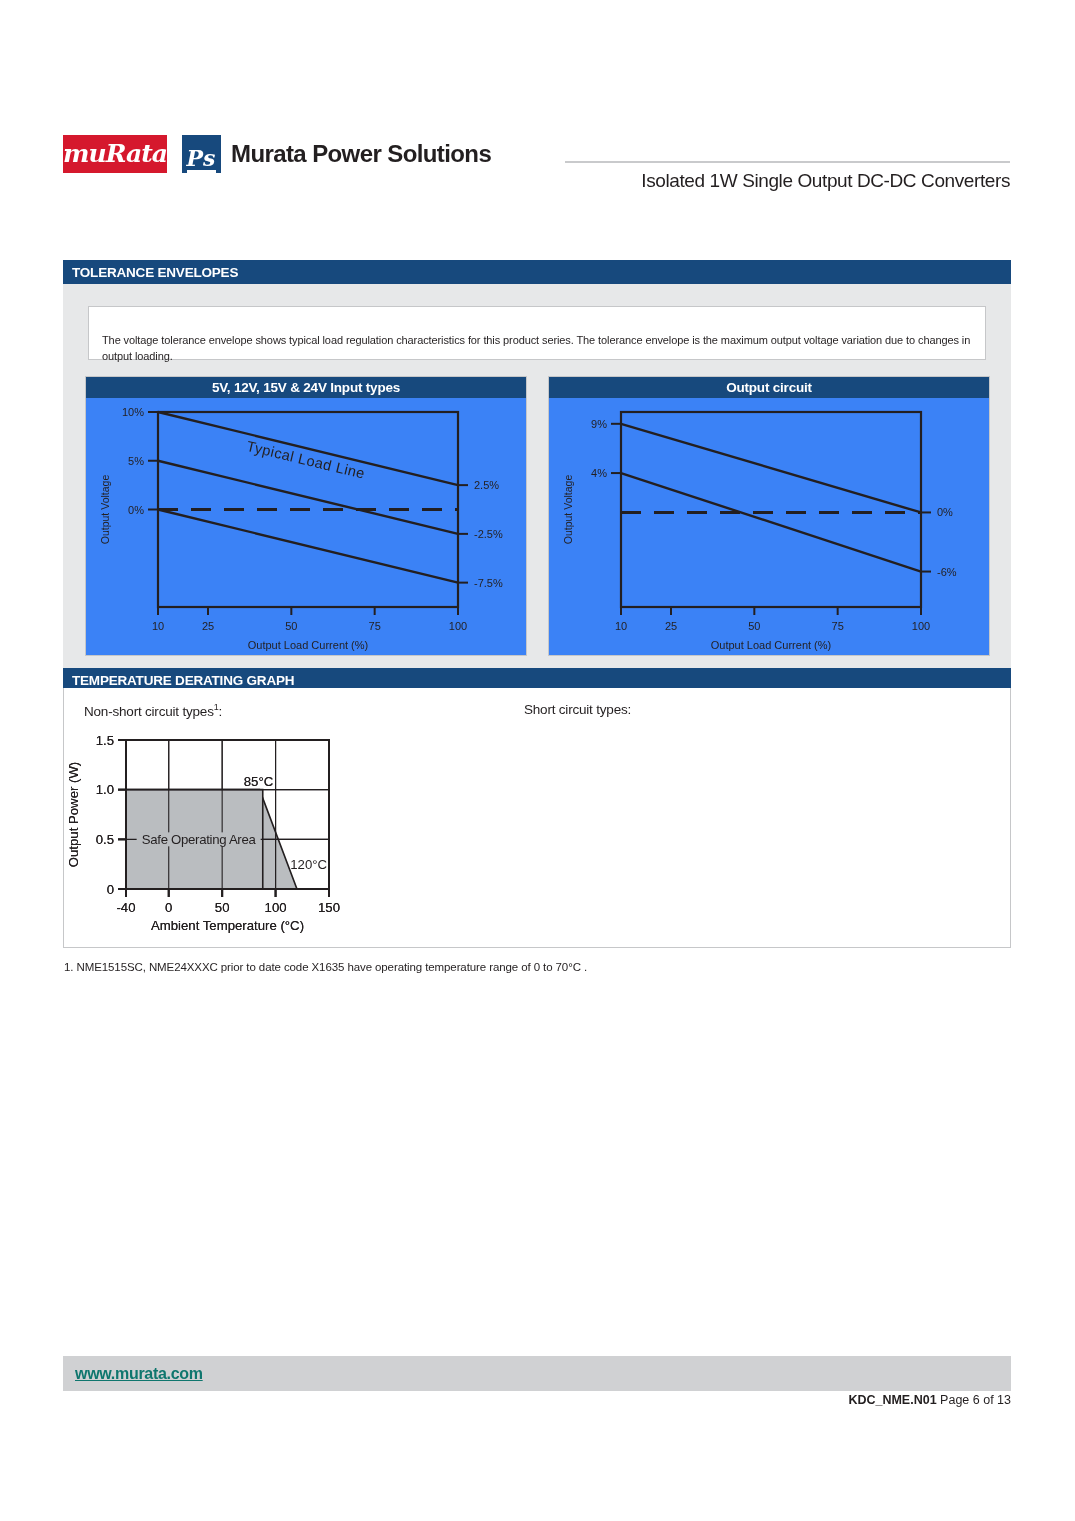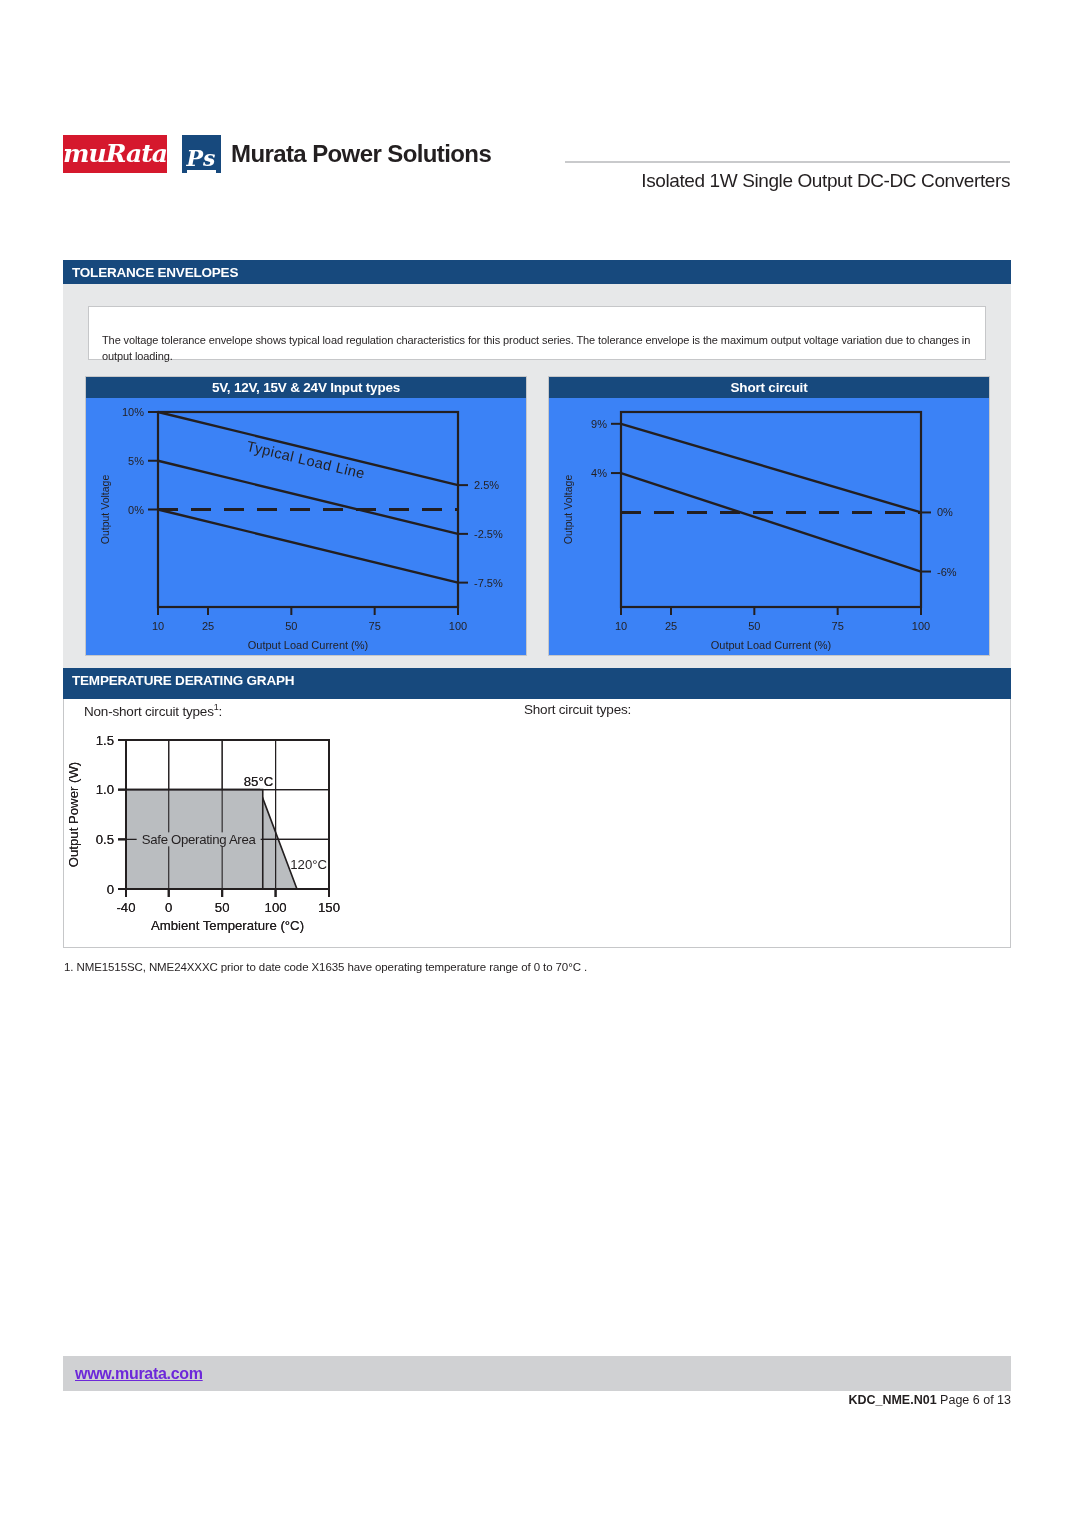--- a/index.html
+++ b/index.html
@@ -31,33 +31,33 @@
     border:1px solid #c6c7c9; padding:26px 13px; font-size:11px; line-height:1.45; letter-spacing:-0.1px; }
   .chart-panel { position:absolute; top:116px; width:442px; height:280px; background:#3b82f6; border:1px solid #c6c7c9; }
   .panel-1 { left:22px; }
   .panel-2 { left:485px; }
   .chart-title { background:#17497d; color:#fff; text-align:center; font-weight:bold;
     font-size:13.5px; height:21px; line-height:21px; letter-spacing:-0.2px; }
   svg.tol-chart { display:block; width:440px; height:257px; }
 
   .temp-section { position:absolute; left:63px; top:668px; width:948px; height:280px;
     background:#fff; border:1px solid #c6c7c9; }
-  .temp-section .section-bar { height:31px; margin:-1px -1px 10px -1px; }
+  .temp-section .section-bar { height:20px; margin:-1px -1px 10px -1px; }
   .derate-label { position:absolute; font-size:13.5px; letter-spacing:-0.2px; }
   .derate-label sup { font-size:9px; }
   #dlabel1 { left:20px; top:33px; }
   #dlabel2 { left:460px; top:33px; }
   svg.der-chart { position:absolute; top:52px; width:285px; height:212px; }
 
   .footnote { position:absolute; left:64px; top:961px; font-size:11.5px; letter-spacing:-0.1px; }
 
   
   .footer-bar { position:absolute; left:63px; top:1356px; width:948px; height:35px;
     background:#d0d1d3; display:flex; align-items:center; padding-left:12px; }
-  .footer-link { color:#6d28d9; font-weight:bold; font-size:16px; text-decoration:underline;
+  .footer-link { color:#0f766e; font-weight:bold; font-size:16px; text-decoration:underline;
     letter-spacing:-0.3px; cursor:pointer; }
   .page-ref { position:absolute; right:64px; top:1393px; font-size:12.5px; }
   .page-ref .ref-bold { font-weight:bold; }
 
   svg text { fill:#231f20; font-family:"Liberation Sans", sans-serif; }
 </style>
 </head>
 <body>
 
 <div class="page">
@@ -106,21 +106,21 @@
           <text x="288.66666666666663" y="232" text-anchor="middle" font-size="11">75</text>
           <line x1="372" y1="209" x2="372" y2="217" stroke="#231f20" stroke-width="2"></line>
           <text x="372" y="232" text-anchor="middle" font-size="11">100</text>
           <text x="222" y="251" text-anchor="middle" font-size="11">Output Load Current (%)</text>
           <text x="23" y="111.5" text-anchor="middle" font-size="10.5" transform="rotate(-90 23 111.5)">Output Voltage</text>
           <text x="218.66666666666666" y="66.65" text-anchor="middle" font-size="14.5" letter-spacing="0.5" transform="rotate(13.5 218.66666666666666 66.65)">Typical Load Line</text>
         </svg>
     </div>
 
     <div class="chart-panel panel-2">
-      <div class="chart-title">Short circuit</div>
+      <div class="chart-title">Output circuit</div>
       <svg id="tolsvg1" class="tol-chart" viewBox="0 0 440 257">
           <line x1="72" y1="114.45454545454545" x2="372" y2="114.45454545454545" stroke="#231f20" stroke-width="3" stroke-dasharray="20 13"></line>
           <line x1="72" y1="25.818181818181813" x2="372" y2="114.45454545454545" stroke="#231f20" stroke-width="2.4"></line>
           <line x1="72" y1="75.06060606060606" x2="372" y2="173.54545454545456" stroke="#231f20" stroke-width="2.4"></line>
           <rect x="72" y="14" width="300" height="195" fill="none" stroke="#231f20" stroke-width="2.2"></rect>
           <line x1="62" y1="25.818181818181813" x2="72" y2="25.818181818181813" stroke="#231f20" stroke-width="2"></line>
           <text x="58" y="29.818181818181813" text-anchor="end" font-size="11">9%</text>
           <line x1="62" y1="75.06060606060606" x2="72" y2="75.06060606060606" stroke="#231f20" stroke-width="2"></line>
           <text x="58" y="79.06060606060606" text-anchor="end" font-size="11">4%</text>
           <line x1="372" y1="114.45454545454545" x2="382" y2="114.45454545454545" stroke="#231f20" stroke-width="2"></line>

